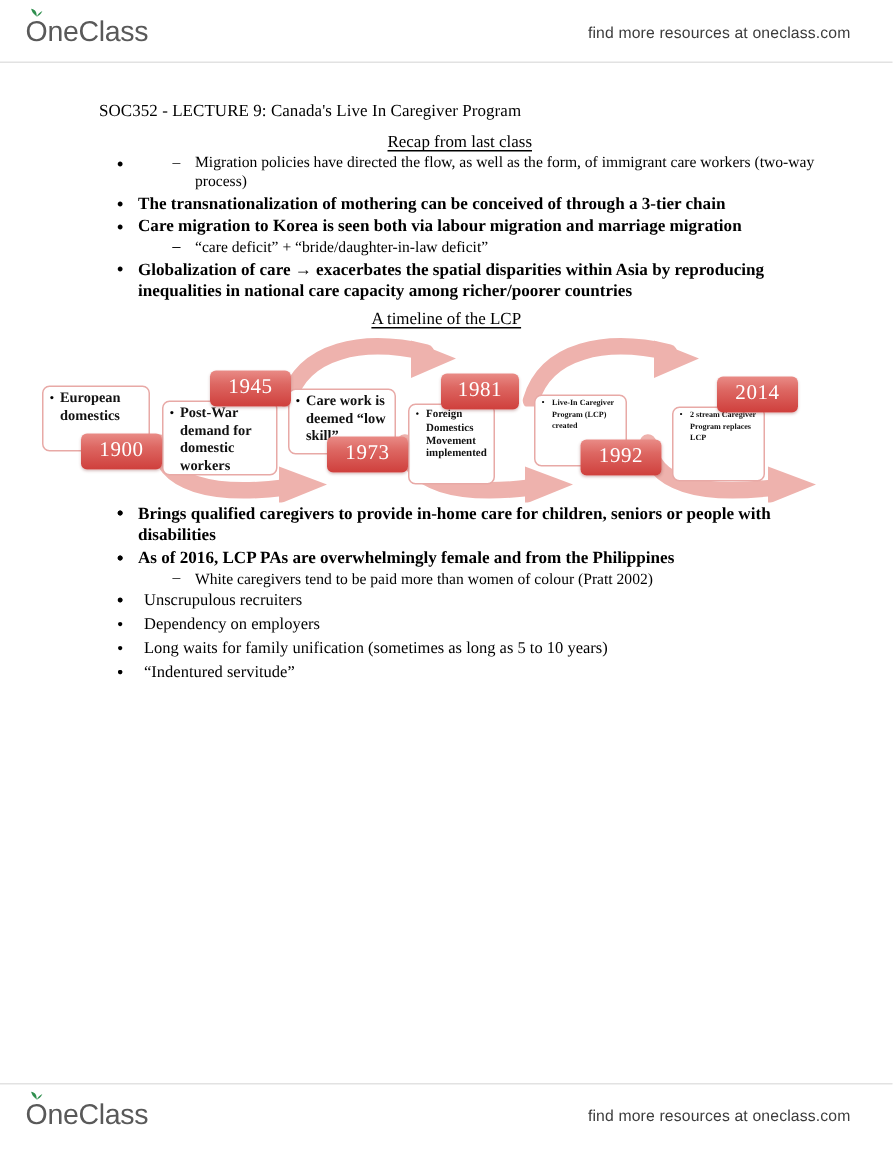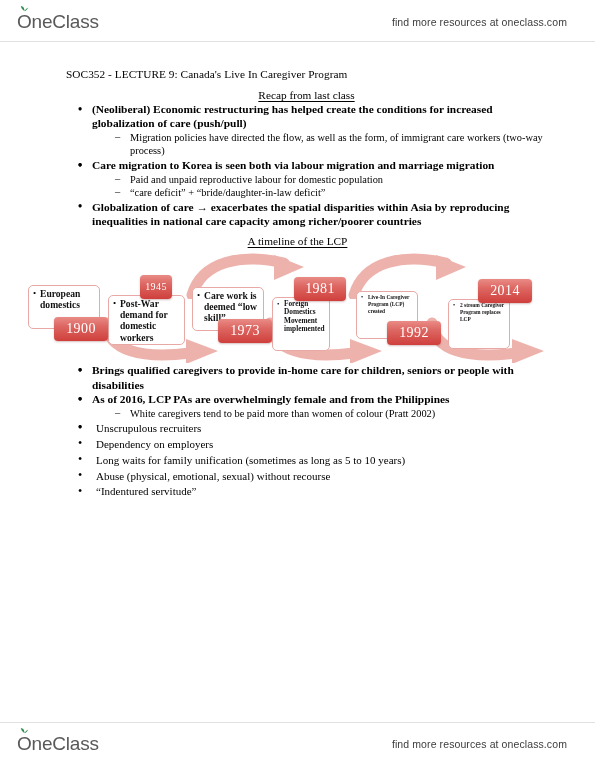--- a/index.html
+++ b/index.html
@@ -218,38 +218,37 @@
 <div id="doc">
 
   <div class="lecture-title">SOC352 - LECTURE 9: Canada's Live In Caregiver Program</div>
 
   <div class="section-head indent-a">
     <span>Recap from last class</span>
   </div>
   <ul class="lvl1">
     <li>
       <span class="b">•</span>
-      <span>(Neoliberal) Economic restructuring has helped create the conditions for increased globalization of care (push/pull)</span>
       <ul class="lvl2">
         <li>
           <span class="d">–</span>
           <span>Migration policies have directed the flow, as well as the form, of immigrant care workers (two-way process)</span>
         </li>
       </ul>
     </li>
     <li>
       <span class="b">•</span>
+      <span>The transnationalization of mothering can be conceived of through a 3-tier chain</span>
     </li>
     <li>
       <span class="b">•</span>
       <span>Care migration to Korea is seen both via labour migration and marriage migration</span>
       <ul class="lvl2">
         <li>
           <span class="d">–</span>
-          <span>Paid and unpaid reproductive labour for domestic population</span>
         </li>
         <li>
           <span class="d">–</span>
           <span>“care deficit” + “bride/daughter-in-law deficit”</span>
         </li>
       </ul>
     </li>
     <li>
       <span class="b">•</span><span>Globalization of care → exacerbates the spatial disparities </span><span class="it">within</span><span> Asia by reproducing inequalities in national care capacity among richer/poorer countries</span>
     </li>
@@ -284,21 +283,21 @@
     <div class="tl-box big" style="left:28px; top:50px; width:72px; height:44px;">
       <span class="bul">•</span>
       <span class="txt">European domestics</span>
     </div>
     <div class="tl-year" style="left:54px; top:82px; width:54px; height:24px; font-size:14px;">1900</div>
 
     <div class="tl-box big" style="left:108px; top:60px; width:77px; height:50px;">
       <span class="bul">•</span>
       <span class="txt">Post-War demand for domestic workers</span>
     </div>
-    <div class="tl-year" style="left:140px; top:40px; width:32px; height:24px; font-size:10px;">1945</div>
+    <div class="tl-year" style="left:140px; top:40px; width:54px; height:24px; font-size:14px;">1945</div>
 
     <div class="tl-box big" style="left:192px; top:52px; width:72px; height:44px;">
       <span class="bul">•</span>
       <span class="txt">Care work is deemed “low skill”</span>
     </div>
     <div class="tl-year" style="left:218px; top:84px; width:54px; height:24px; font-size:14px;text-align:right;">1973</div>
 
     <div class="tl-box mid" style="left:272px; top:62px; width:58px; height:54px;">
       <span class="bul">•</span>
       <span class="txt">Foreign Domestics Movement implemented</span>
@@ -352,21 +351,20 @@
     <li>
       <span class="b">•</span>
       <span>Dependency on employers</span>
     </li>
     <li>
       <span class="b">•</span>
       <span>Long waits for family unification (sometimes as long as 5 to 10 years)</span>
     </li>
     <li>
       <span class="b">•</span>
-      <span>Abuse (physical, emotional, sexual) without recourse</span>
     </li>
     <li>
       <span class="b">•</span>
       <span>“Indentured servitude”</span>
     </li>
   </ul>
 </div>
 
 <div class="hairline" style="top:722px"></div>
 <div class="brand-bar" id="footer-bar">

